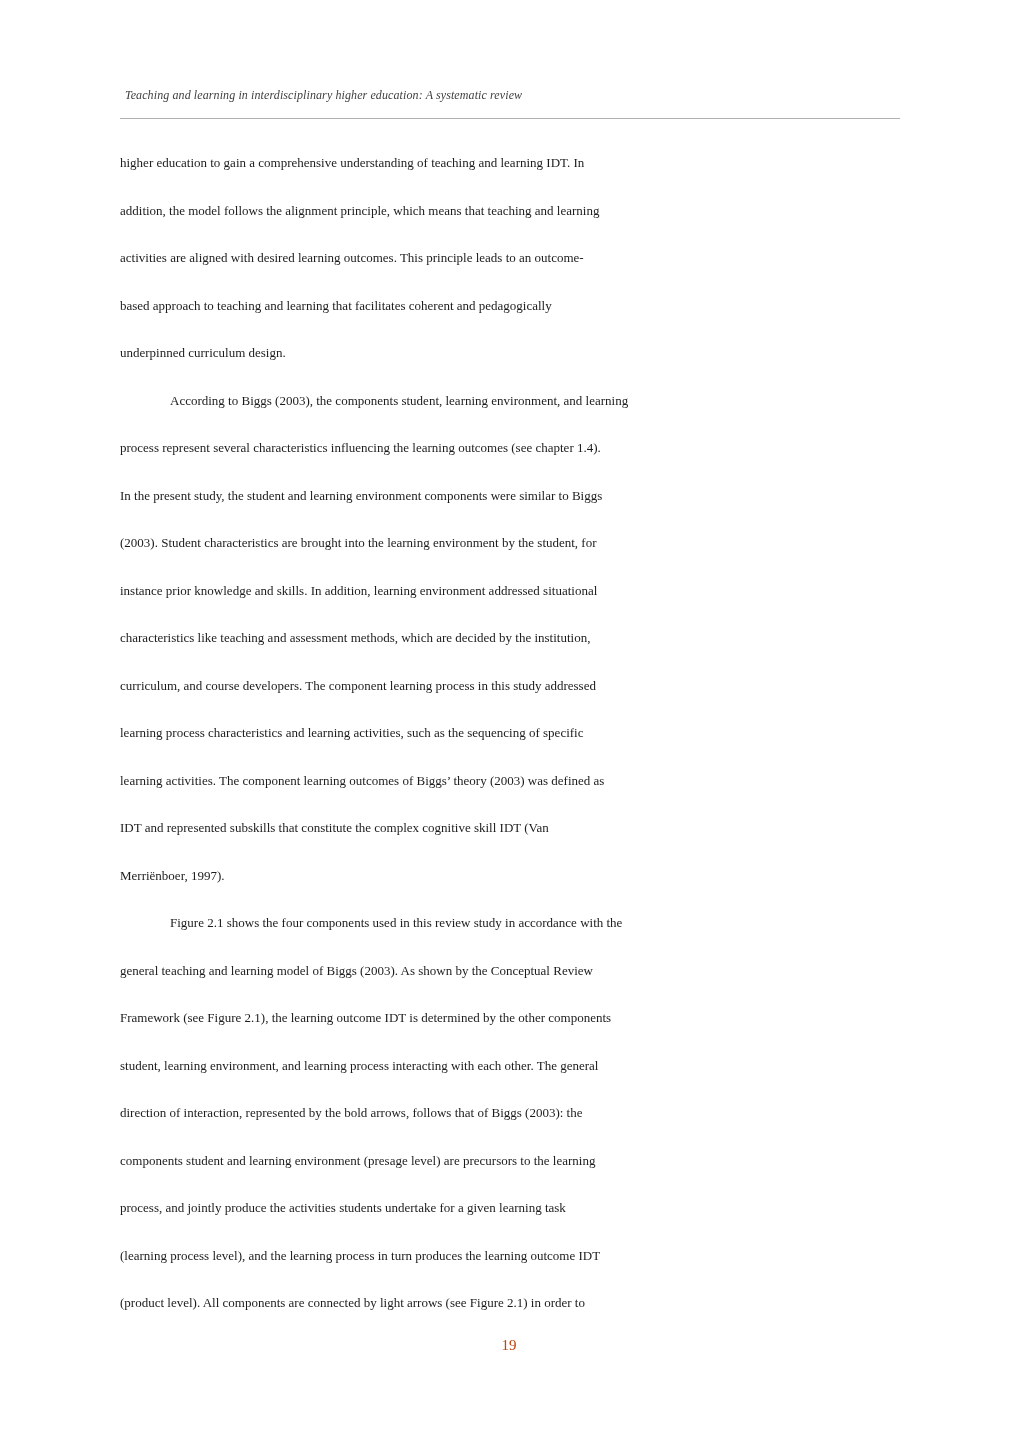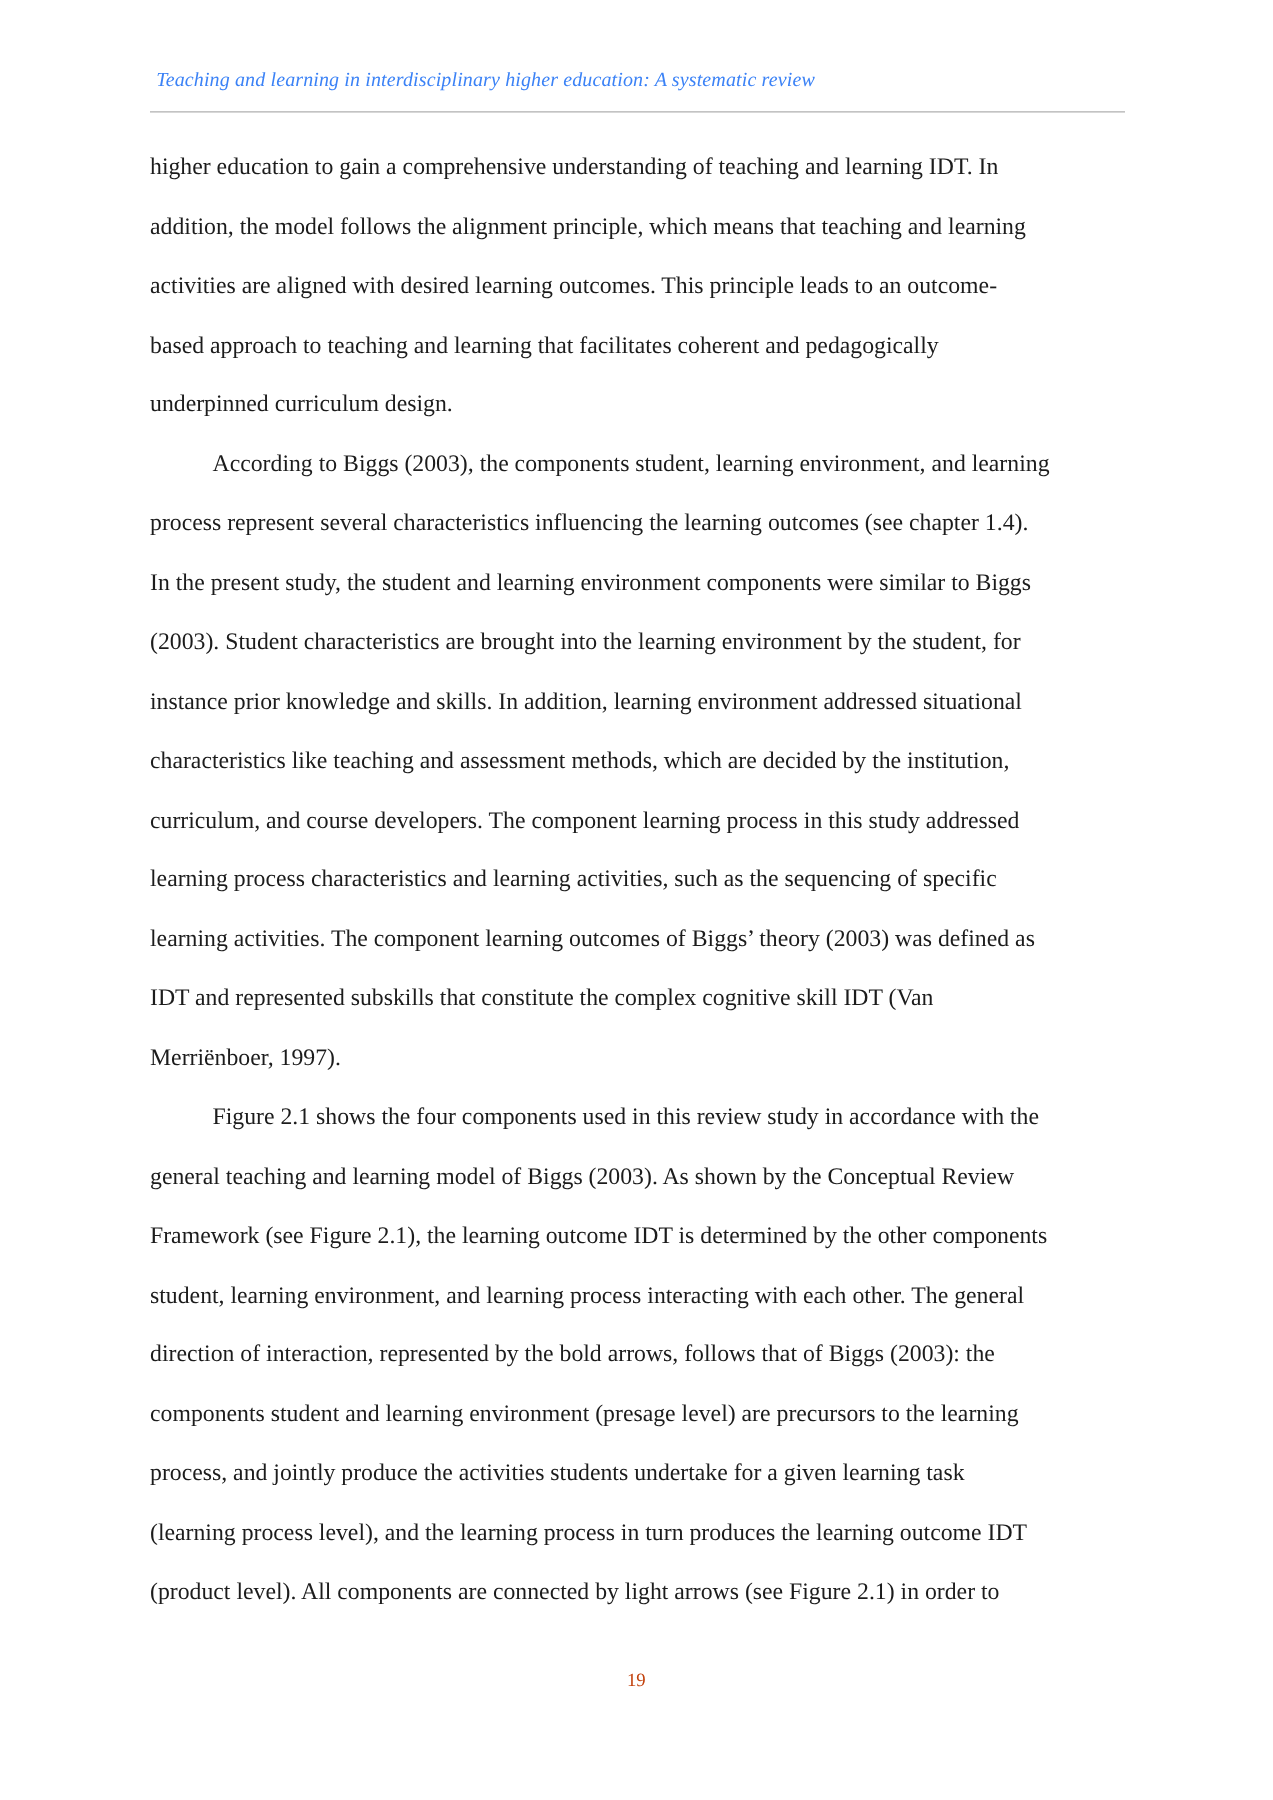--- a/index.html
+++ b/index.html
@@ -12,33 +12,34 @@
     color: #1c1c1c;
     overflow: hidden;
   }
   .page {
     position: absolute;
     inset: 0;
     padding: 56px 118px 0 120px;
   }
   .running-head {
     font-style: italic;
-    font-size: 16px;
+    font-size: 12px;
     letter-spacing: 0.1px;
-    color: #3b82f6;
+    color: #404040;
     padding-left: 5px;
+    margin-top: 32px;
   }
   .header-rule {
     height: 0;
     border-bottom: 1px solid #b0b0b0;
     margin-top: 15px;
   }
   .page-body {
     margin-top: 20px;
-    font-size: 19px;
+    font-size: 13px;
     line-height: 47.5px;
     text-align: left;
   }
   .para {
     white-space: pre-line; 
   }
   .para.indent {
     text-indent: 50px;
   }
   .page-number {

